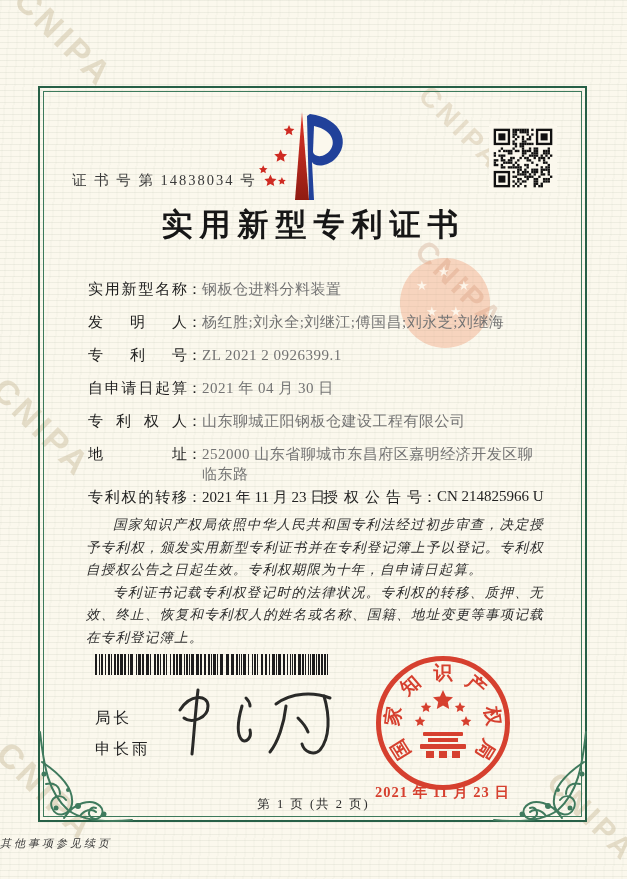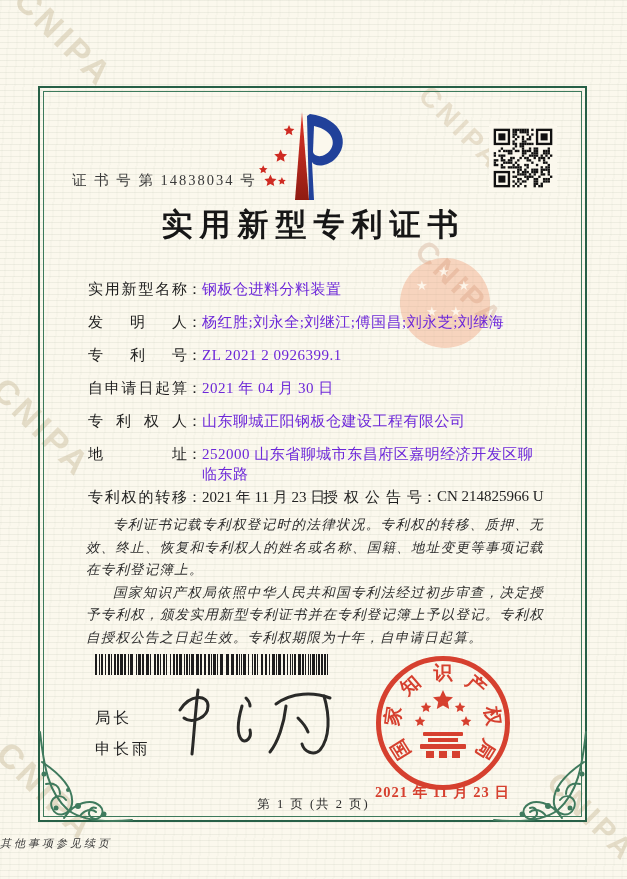--- a/index.html
+++ b/index.html
@@ -43,21 +43,21 @@
     font-size:31px;font-weight:bold;letter-spacing:7px;color:#161616;margin-top:7px;
   }
   .qr{position:absolute;left:489px;top:124px;width:68px;height:68px;background:#fbf8ed;}
   .fields{position:absolute;left:88px;top:279px;width:460px;font-size:15px;}
   .field{margin-bottom:13px;display:flex;line-height:20px;}
   .flabel{
     display:inline-block;width:99px;text-align:justify;text-align-last:justify;
     flex:0 0 99px;color:#1e1e1e;
   }
   .fcolon{flex:0 0 14px;}
-  .fvalue{flex:1;color:#6d28d9;letter-spacing:.5px;}
+  .fvalue{flex:1;color:#737373;letter-spacing:.5px;}
   .addr2{display:block;}
   .grant-line{position:absolute;left:88px;top:488px;width:470px;font-size:15px;display:flex;}
   .grant-right{position:absolute;left:235px;top:0;display:flex;}
   .paragraphs{
     position:absolute;left:86px;top:514px;width:458px;
     font-style:italic;font-size:13.5px;line-height:22.5px;letter-spacing:1.2px;
     text-align:justify;color:#2e2e2e;
   }
   .paragraphs p{margin:0;text-indent:2em;}
   .barcode{position:absolute;left:95px;top:654px;}
@@ -422,22 +422,22 @@
     <span class="fcolon">：</span>
   <span>2021 年 11 月 23 日</span>
   <span class="grant-right">
     <span class="flabel">授权公告号</span>
       <span class="fcolon">：</span>
     <span>CN 214825966 U</span>
   </span>
 </div>
 
 <div class="paragraphs">
+  <p>国家知识产权局依照中华人民共和国专利法经过初步审查，决定授予专利权，颁发实用新型专利证书并在专利登记簿上予以登记。专利权自授权公告之日起生效。专利权期限为十年，自申请日起算。</p>
   <p>专利证书记载专利权登记时的法律状况。专利权的转移、质押、无效、终止、恢复和专利权人的姓名或名称、国籍、地址变更等事项记载在专利登记簿上。</p>
-  <p>国家知识产权局依照中华人民共和国专利法经过初步审查，决定授予专利权，颁发实用新型专利证书并在专利登记簿上予以登记。专利权自授权公告之日起生效。专利权期限为十年，自申请日起算。</p>
 </div>
 
 <svg class="barcode" id="barcode" width="238" height="21">
     <rect x="0" y="0" width="2" height="21" fill="#1c1c1c"></rect>
     <rect x="4" y="0" width="1" height="21" fill="#1c1c1c"></rect>
     <rect x="6" y="0" width="2" height="21" fill="#1c1c1c"></rect>
     <rect x="10" y="0" width="1" height="21" fill="#1c1c1c"></rect>
     <rect x="13" y="0" width="2" height="21" fill="#1c1c1c"></rect>
     <rect x="16" y="0" width="1" height="21" fill="#1c1c1c"></rect>
     <rect x="19" y="0" width="2" height="21" fill="#1c1c1c"></rect>

